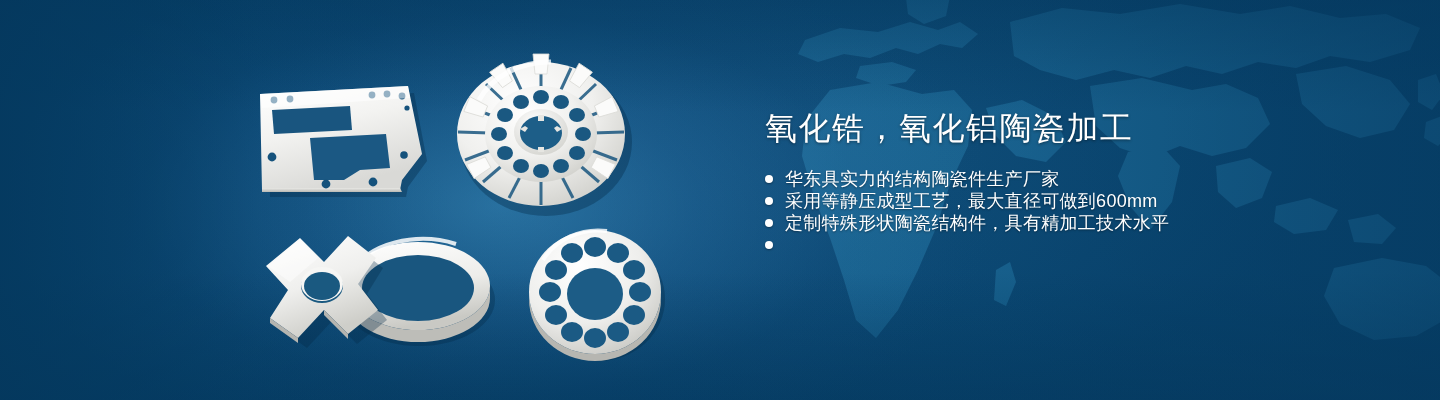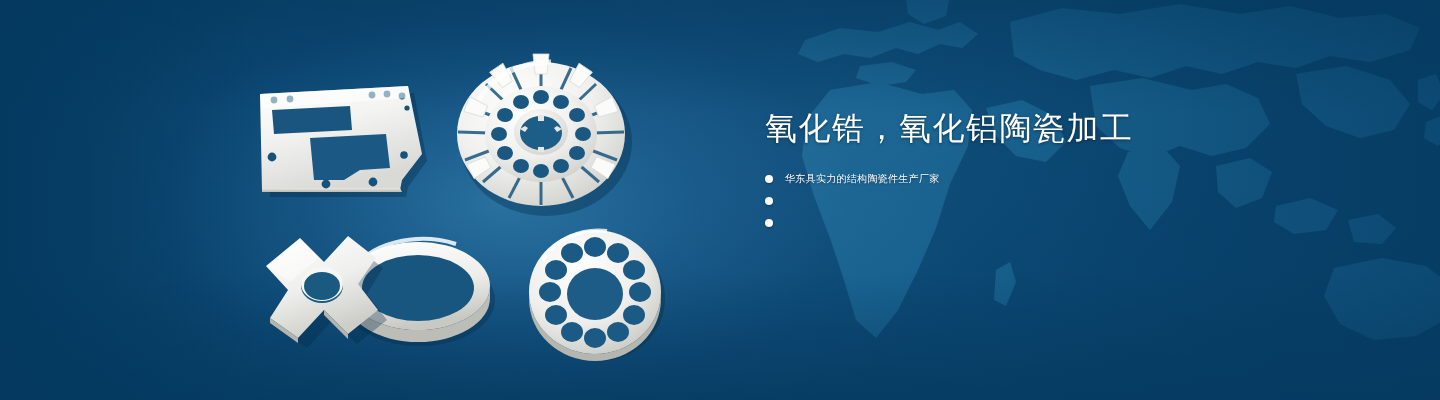--- a/index.html
+++ b/index.html
@@ -77,21 +77,21 @@
     list-style: none;
     margin: 0;
     padding: 0;
     margin-top: 20px;
   }
   .bullet-item {
     display: flex;
     align-items: center;
     height: 22px;
     color: #ffffff;
-    font-size: 10px;
+    font-size: 18px;
     line-height: 22px;
     letter-spacing: 0.3px;
     text-shadow: 0 1px 2px rgba(0,0,0,0.40);
     white-space: nowrap;
   }
   .bullet-dot {
     width: 8px;
     height: 8px;
     border-radius: 50%;
     background: #ffffff;
@@ -352,20 +352,25 @@
 
   <div class="text-block">
     <div class="headline">氧化锆，氧化铝陶瓷加工</div>
     <ul class="bullets">
       <li class="bullet-item">
         <span class="bullet-dot"></span>
         <span>华东具实力的结构陶瓷件生产厂家</span>
       </li>
       <li class="bullet-item">
         <span class="bullet-dot"></span>
+        <span>采用等静压成型工艺，最大直径可做到600mm</span>
+      </li>
+      <li class="bullet-item">
+        <span class="bullet-dot"></span>
+        <span>定制特殊形状陶瓷结构件，具有精加工技术水平</span>
       </li>
       <li class="bullet-item">
         <span class="bullet-dot"></span>
       </li>
     </ul>
   </div>
 
 </div>
 
 </body></html>

